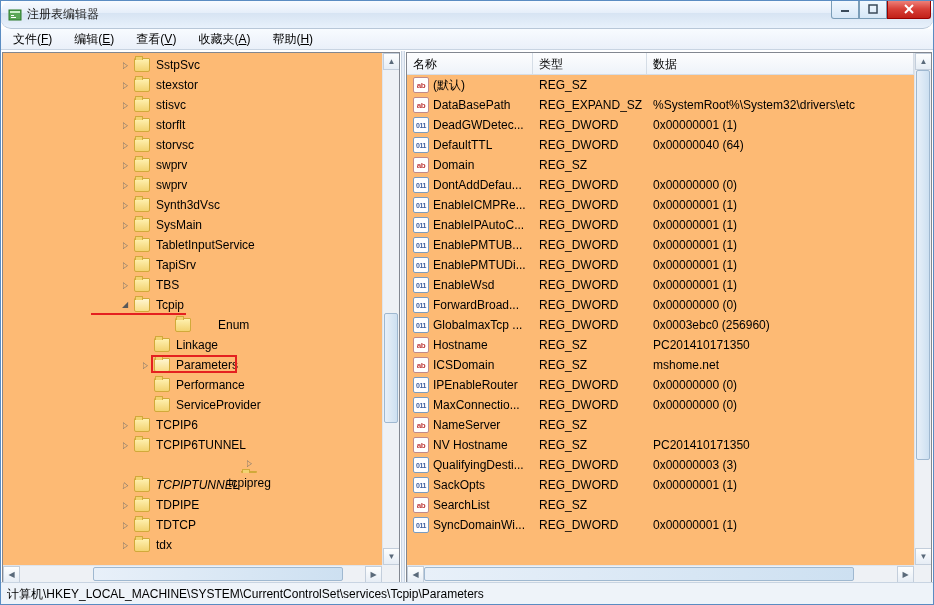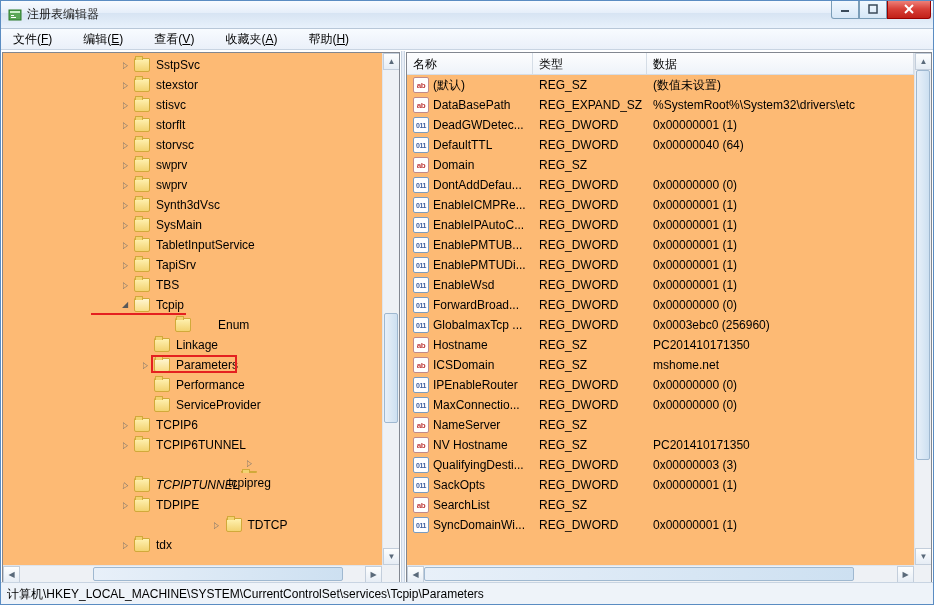--- a/index.html
+++ b/index.html
@@ -1,31 +1,31 @@
 <!DOCTYPE html>
 <html><head>
 <meta charset="utf-8">
 <style>
 * { margin: 0; padding: 0; box-sizing: border-box; font-family: "Microsoft YaHei", "SimSun", Tahoma, sans-serif; font-size: 12px; }
 body { background: #fff; width: 934px; height: 605px; overflow: hidden; display: flex; flex-direction: column; border: 1px solid #5a8cc2; }
 
 
-.titlebar { height: 28px; background: linear-gradient(to bottom, #f8fbff 0%, #e5eef9 45%, #d7e4f3 46%, #e8f1fb 100%); display: flex; align-items: center; padding: 0 2px 0 6px; border-bottom: 1px solid #b8c7d8; }
+.titlebar { height: 28px; background: linear-gradient(to bottom, #f8fbff 0%, #e5eef9 45%, #d7e4f3 46%, #e8f1fb 100%); display: flex; align-items: center; padding: 0 2px 0 6px; border-bottom: 1px solid #b8c7d8; border-radius: 10px; }
 .titlebar-icon { width: 16px; height: 16px; margin-right: 4px; display:inline-block; }
 .titlebar-text { color: #1a1a1a; flex: 1; }
 .win-btns { display: flex; gap:0; align-self:flex-start; margin-top:-1px;}
 .win-btn { width: 28px; height: 19px; border: 1px solid #7a9db8; background: linear-gradient(to bottom,#f3f9ff,#d6e7f7); display: flex; align-items: center; justify-content: center; position:relative; border-top:none;}
 .win-btn.min { border-radius: 0 0 0 3px; }
 .win-btn.close { width: 44px; background: linear-gradient(to bottom,#f08880,#d84038 50%, #c22018); border-color:#900; border-radius:0 0 3px 0;}
 .win-btn svg { width: 12px; height: 12px; }
 .win-btn.close svg { stroke: #fff; }
 .win-btn.min svg, .win-btn.max svg { stroke: #3a4a5a; fill:none;}
 
 
-.menubar { height: 21px; background: linear-gradient(to bottom,#f8fbff,#eaf0f9); border-bottom: 1px solid #c8d4e2; display: flex; align-items: center; padding: 0 4px; gap: 15px; }
+.menubar { height: 21px; background: linear-gradient(to bottom,#f8fbff,#eaf0f9); border-bottom: 1px solid #c8d4e2; display: flex; align-items: center; padding: 0 4px; gap: 6px; }
 .menu-item { padding: 2px 8px; cursor: default; }
 .menu-item u { text-decoration: underline; }
 
 
 .main { flex: 1; display: flex; overflow: hidden; border-top:1px solid #fff;}
 .splitter { width: 4px; background: #e8eef7; cursor: col-resize; border-left:1px solid #c8d4e2; border-right:1px solid #c8d4e2;}
 .pane { position: relative; height: 100%; overflow: hidden; background:#fdba74; border:1px solid #828790; margin:1px;}
 .pane-left { width: 398px; }
 .pane-right { flex: 1; }
 .pane-inner { position:absolute; inset:0; overflow: hidden; }
@@ -233,21 +233,21 @@
             <div class="tnode" style="padding-left: 114px; position: relative; font-style: italic;">
               <span class="tw exp"></span>
               <span class="fico"></span>
               <span class="tlabel">TCPIPTUNNEL</span>
             </div>
             <div class="tnode" style="padding-left: 114px; position: relative;">
               <span class="tw exp"></span>
               <span class="fico"></span>
               <span class="tlabel">TDPIPE</span>
             </div>
-            <div class="tnode" style="padding-left: 114px; position: relative; justify-content: center;">
+            <div class="tnode" style="padding-left: 114px; position: relative;">
               <span class="tw exp"></span>
               <span class="fico"></span>
               <span class="tlabel">TDTCP</span>
             </div>
             <div class="tnode" style="padding-left: 114px; position: relative;">
               <span class="tw exp"></span>
               <span class="fico"></span>
               <span class="tlabel">tdx</span>
             </div>
           </div>
@@ -275,21 +275,20 @@
             <div class="col-type">类型</div>
             <div class="col-data">数据</div>
           </div>
           <div id="rows">
               <div class="lrow">
                 <div class="col-name">
                   <span class="vico sz"></span>
                   <span>(默认)</span>
                 </div>
                 <div class="col-type">REG_SZ</div>
-                <div class="col-data">(数值未设置)</div>
               </div>
               <div class="lrow">
                 <div class="col-name">
                   <span class="vico sz"></span>
                   <span>DataBasePath</span>
                 </div>
                 <div class="col-type">REG_EXPAND_SZ</div>
                 <div class="col-data">%SystemRoot%\System32\drivers\etc</div>
               </div>
               <div class="lrow">

